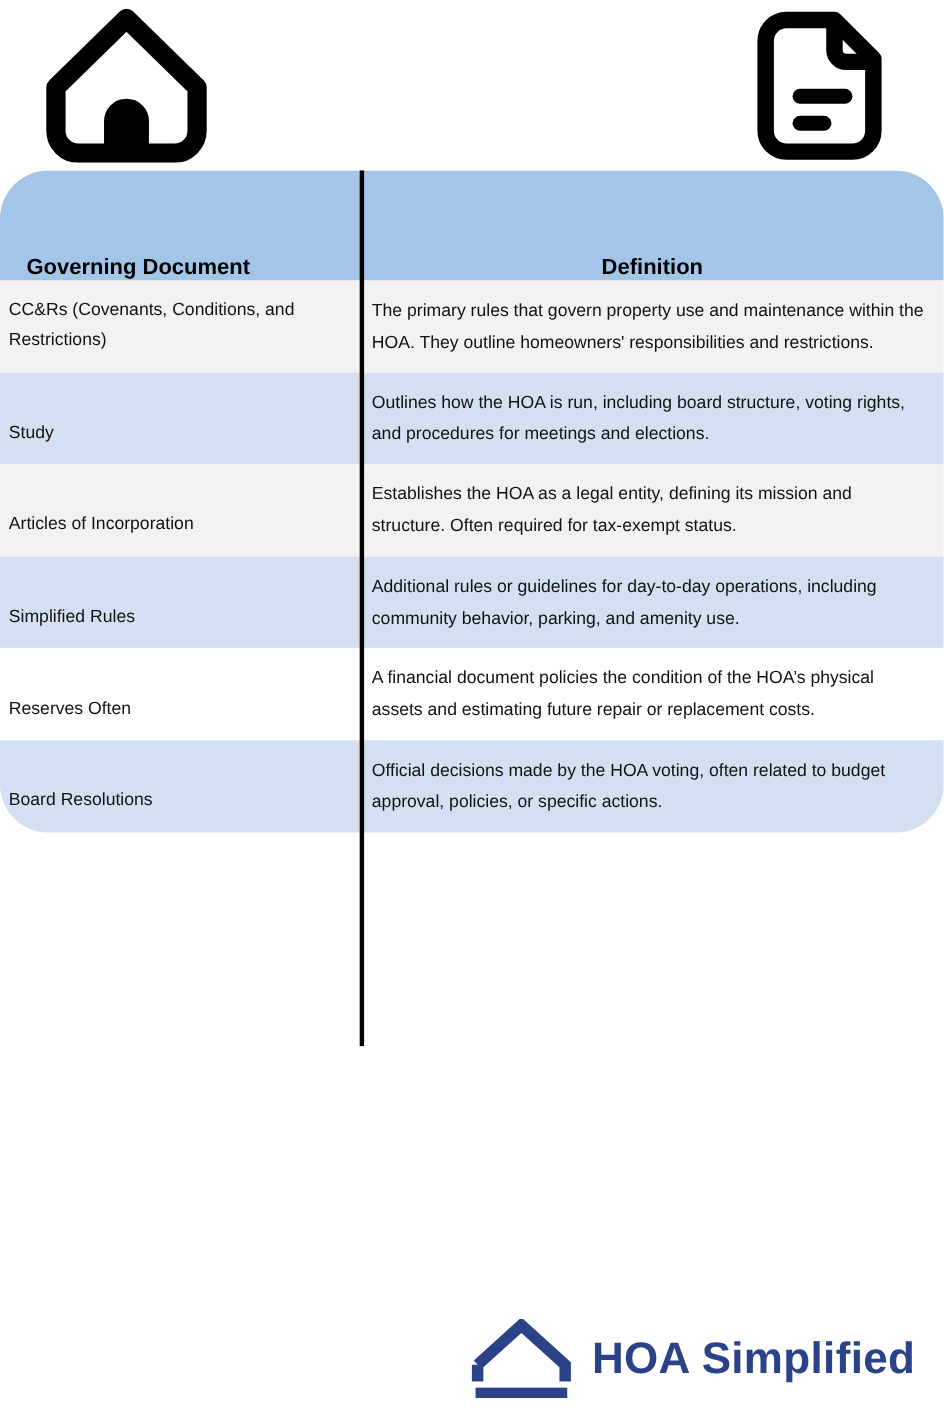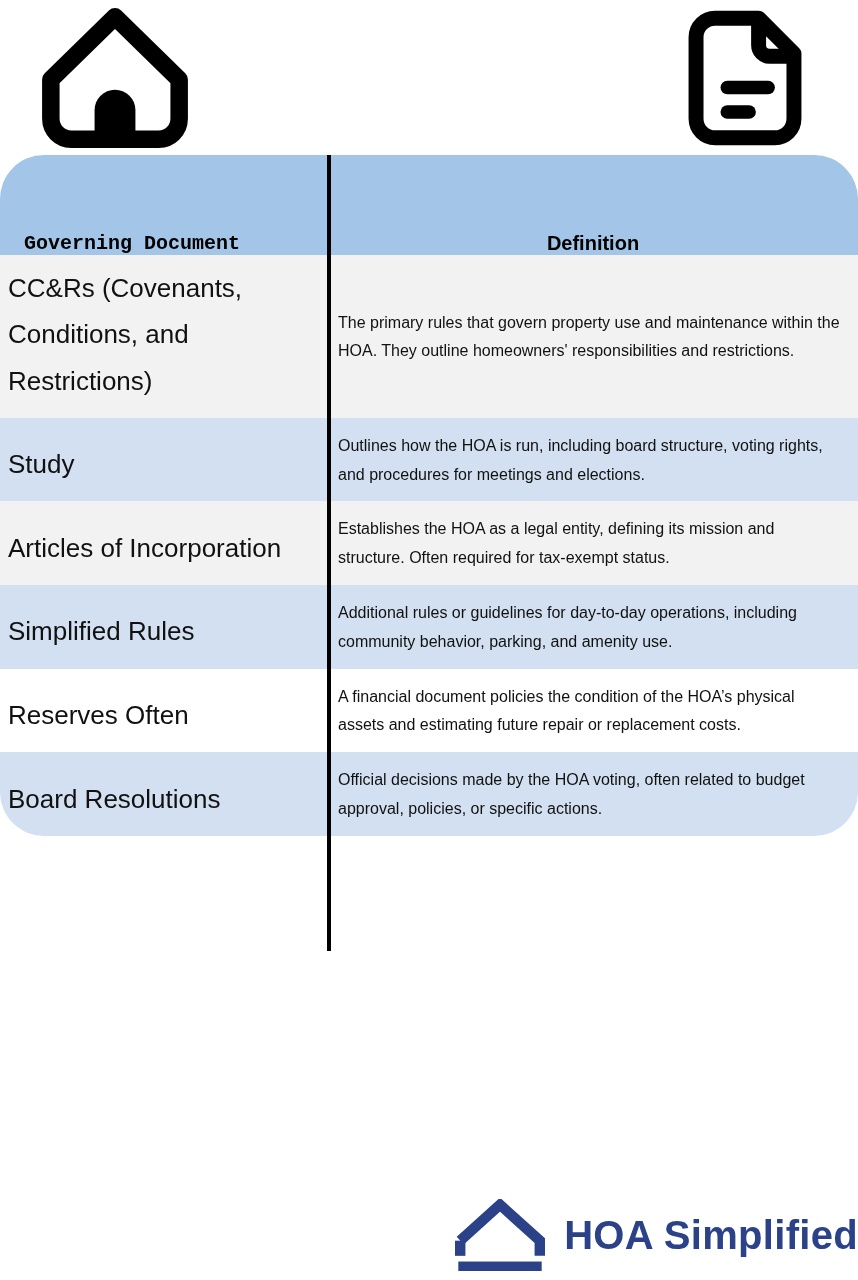--- a/index.html
+++ b/index.html
@@ -74,30 +74,30 @@
 
   thead tr { background: #a2c5e8; }
   thead th {
     height: 100px;
     vertical-align: bottom;
     padding-bottom: 18px;
     font-size: 20px;
     font-weight: bold;
     color: #000000;
   }
-  th.h-doc { text-align: left;  padding-left: 24px; font-family: Liberation Mono, monospace; }
+  th.h-doc { text-align: left;  padding-left: 24px; }
   th.h-def { text-align: center; }
 
   tbody tr.stripe-gray  { background: #f2f2f2; }
   tbody tr.stripe-blue  { background: #d3e0f1; }
   tbody tr.stripe-white { background: #ffffff; }
 
   td.cell-doc {
     padding: 10px 14px 14px 8px;
-    font-size: 26px;
+    font-size: 16px;
     line-height: 1.78;
     color: #111111;
     vertical-align: bottom;
   }
   td.cell-def {
     padding: 14px 14px 12px 10px;
     font-size: 16px;
     line-height: 1.80;
     color: #111111;
     vertical-align: middle;
@@ -118,20 +118,21 @@
   
   .footer {
     position: absolute;
     left: 0;
     bottom: 0;
     width: 858px;
     height: 90px;
     display: flex;
     align-items: center;
     justify-content: flex-end;
+    padding-right: 26px;
     box-sizing: border-box;
   }
   .brand {
     display: flex;
     align-items: center;
     gap: 16px;
   }
   .brand-mark {
     width: 96px;
     height: 72px;

